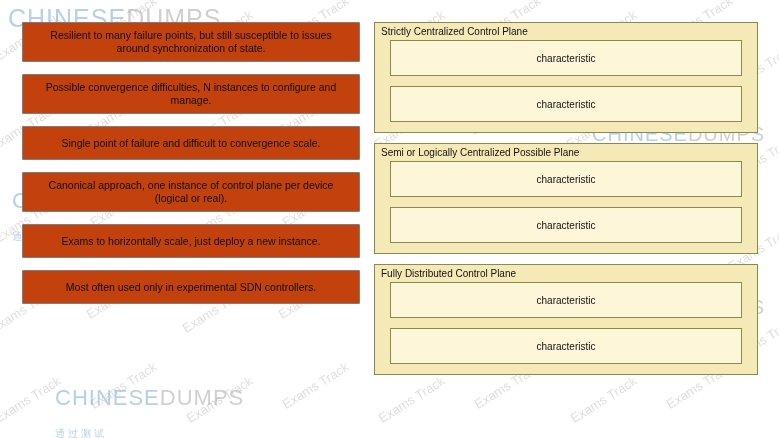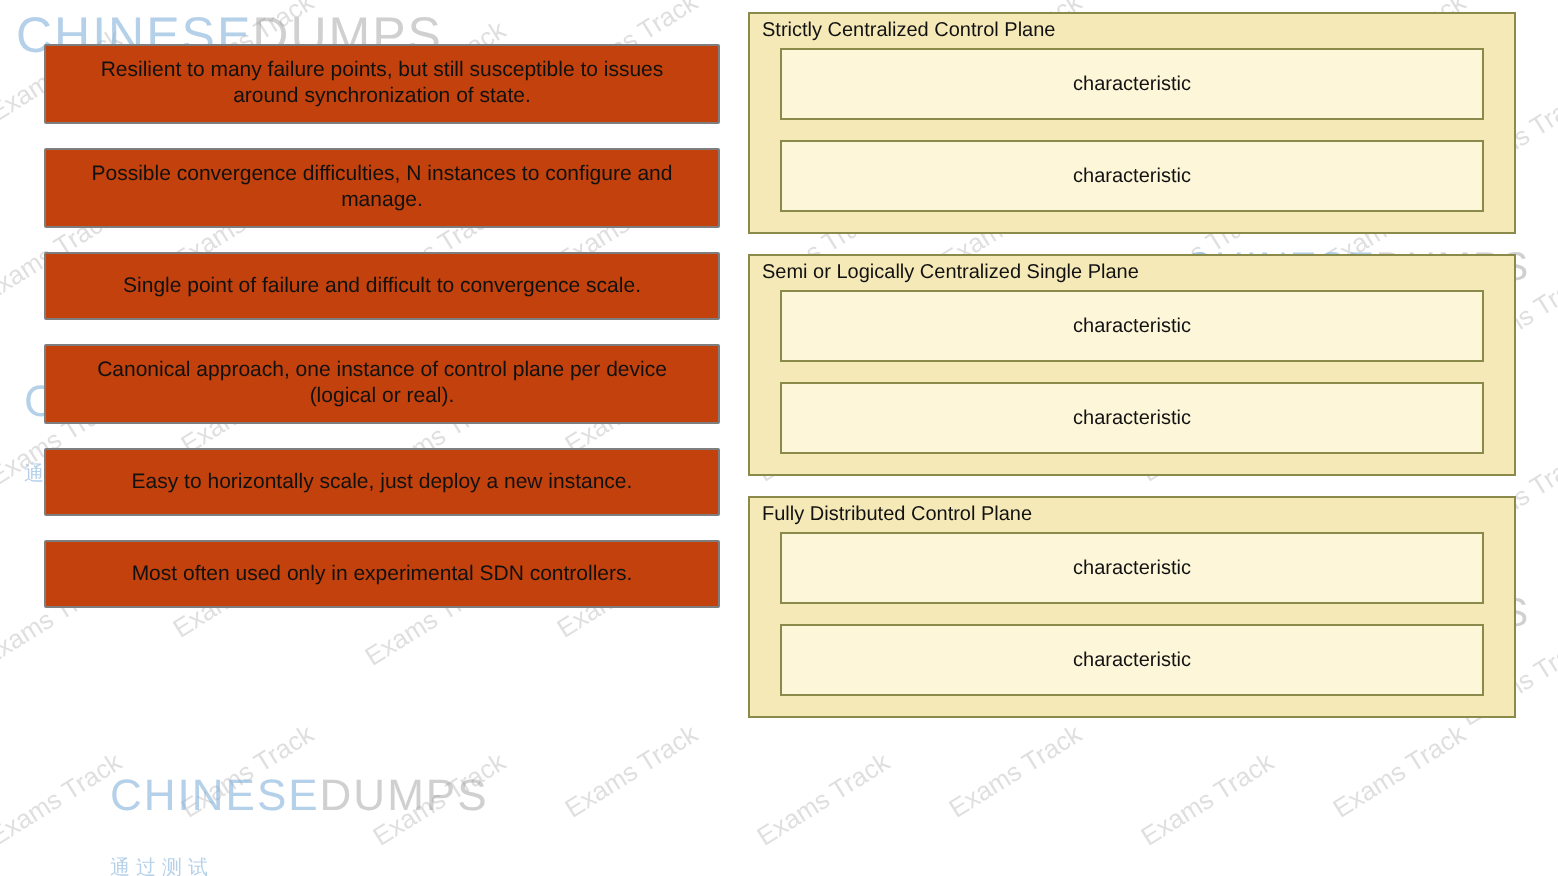--- a/index.html
+++ b/index.html
@@ -86,21 +86,21 @@
     margin-bottom: 12px;
     border-radius: 1px;
   }
   .choice.h2 { height: 40px; }
   .choice.h1 { height: 34px; }
 
   
   .right-col {
     position: absolute;
     left: 374px;
-    top: 6px;
+    top: 22px;
     width: 392px;
     z-index: 10;
   }
   .group {
     box-sizing: border-box;
     width: 384px;
     border: 1px solid #8a8a4a;
     background: #f5e9b8;
     padding: 0;
     margin-bottom: 10px;
@@ -198,34 +198,34 @@
     <span class="b1">CHINESE</span><span class="b2">DUMPS</span>
     <span class="sub">通过测试</span>
   </div>
 </div>
 
 <div class="left-col">
   <div class="choice h2">Resilient to many failure points, but still susceptible to issues around synchronization of state.</div>
   <div class="choice h2">Possible convergence difficulties, N instances to configure and manage.</div>
   <div class="choice h1">Single point of failure and difficult to convergence scale.</div>
   <div class="choice h2">Canonical approach, one instance of control plane per device (logical or real).</div>
-  <div class="choice h1">Easy to horizontally scale, just deploy a new instance.</div>
+  <div class="choice h1">Exams to horizontally scale, just deploy a new instance.</div>
   <div class="choice h1">Most often used only in experimental SDN controllers.</div>
 </div>
 
 <div class="right-col">
 
   <div class="group">
     <div class="group-title">Strictly Centralized Control Plane</div>
     <div class="slot">characteristic</div>
     <div class="slot">characteristic</div>
   </div>
 
   <div class="group">
-    <div class="group-title">Semi or Logically Centralized Single Plane</div>
+    <div class="group-title">Semi or Logically Centralized Possible Plane</div>
     <div class="slot">characteristic</div>
     <div class="slot">characteristic</div>
   </div>
 
   <div class="group">
     <div class="group-title">Fully Distributed Control Plane</div>
     <div class="slot">characteristic</div>
     <div class="slot">characteristic</div>
   </div>
 

